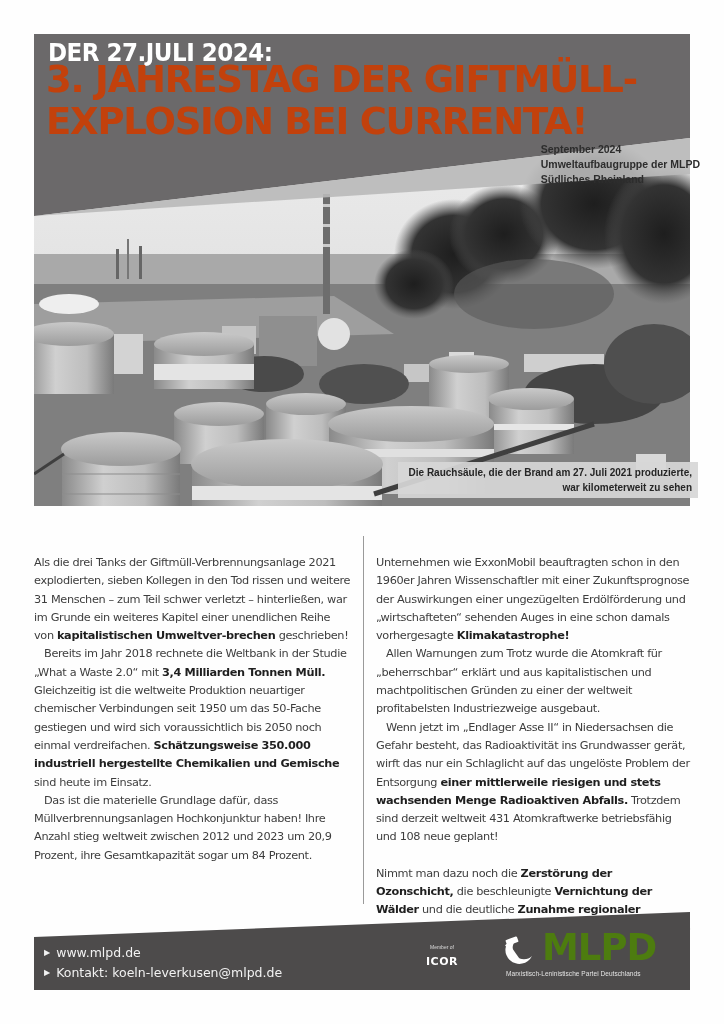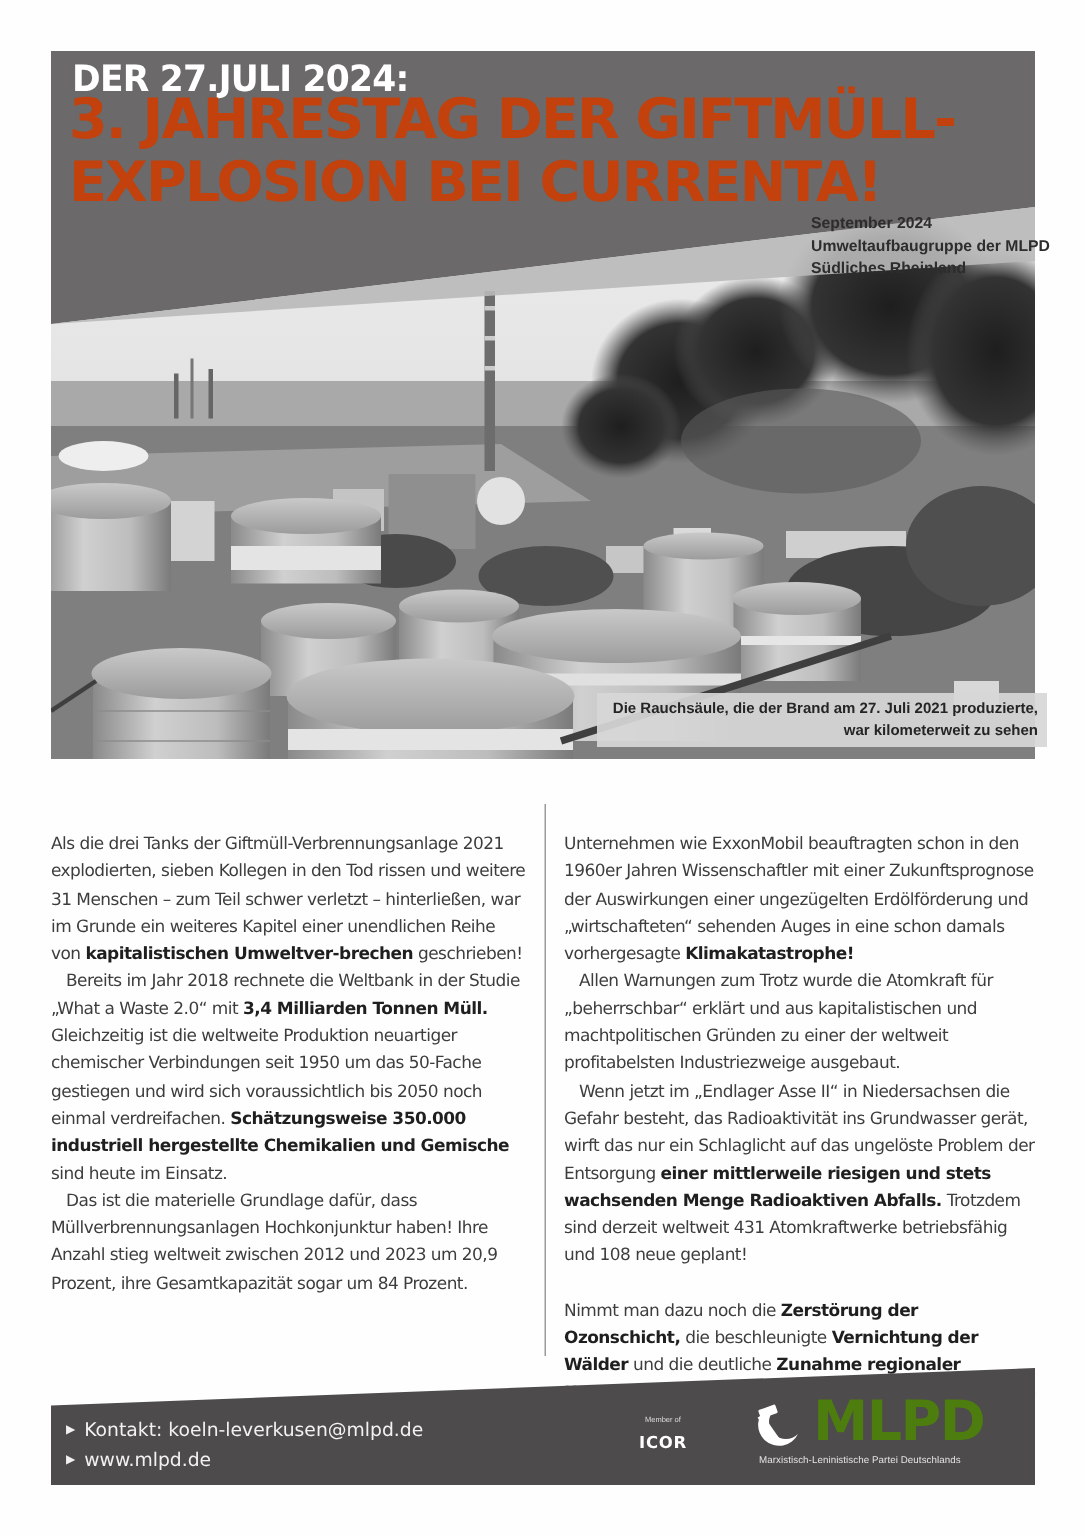--- a/index.html
+++ b/index.html
@@ -199,24 +199,24 @@
       <p class="indent"><span>Wenn jetzt im „Endlager Asse II“ in Niedersachsen die Gefahr besteht, das Radioaktivität ins Grundwasser gerät, wirft das nur ein Schlaglicht auf das ungelöste Problem der Entsorgung </span><b>einer mittlerweile riesigen und stets wachsenden Menge Radioaktiven Abfalls.</b><span> Trotzdem sind derzeit weltweit 431 Atomkraftwerke betriebsfähig und 108 neue geplant!</span></p>
       <p class="gap"><span>Nimmt man dazu noch die </span><b>Zerstörung der Ozonschicht,</b><span> die beschleunigte </span><b>Vernichtung der Wälder</b><span> und die deutliche </span><b>Zunahme regionaler Umweltkatastrophen</b><span> muss man daraus schlußfolgern: </span><span class="tri">▶</span></p>
     </div>
 
   <div class="footer">
     <svg class="band" viewBox="0 0 656 80" preserveAspectRatio="none">
       <polygon points="0,27 656,2 656,80 0,80" fill="#4d4b4b"></polygon>
     </svg>
     <div class="contact">
       <div class="row">
-        <span class="arrow">▶</span><span>Kontakt: koeln-leverkusen@mlpd.de</span>
+        <span class="arrow">▶</span><span>www.mlpd.de</span>
       </div>
       <div class="row">
-        <span class="arrow">▶</span><span>www.mlpd.de</span>
+        <span class="arrow">▶</span><span>Kontakt: koeln-leverkusen@mlpd.de</span>
       </div>
     </div>
     <div class="icor">
       <span class="member">Member of</span>
       <span class="name">ICOR</span>
     </div>
     <div class="mlpd">
       <svg class="logo-icon" viewBox="0 0 36 36">
         <path d="M10 6 A14 14 0 1 0 30 24 A11 11 0 1 1 14 8 Z" fill="#ffffff"></path>
         <rect x="4" y="6" width="12" height="6" rx="1" fill="#ffffff" transform="rotate(-20 10 9)"></rect>

